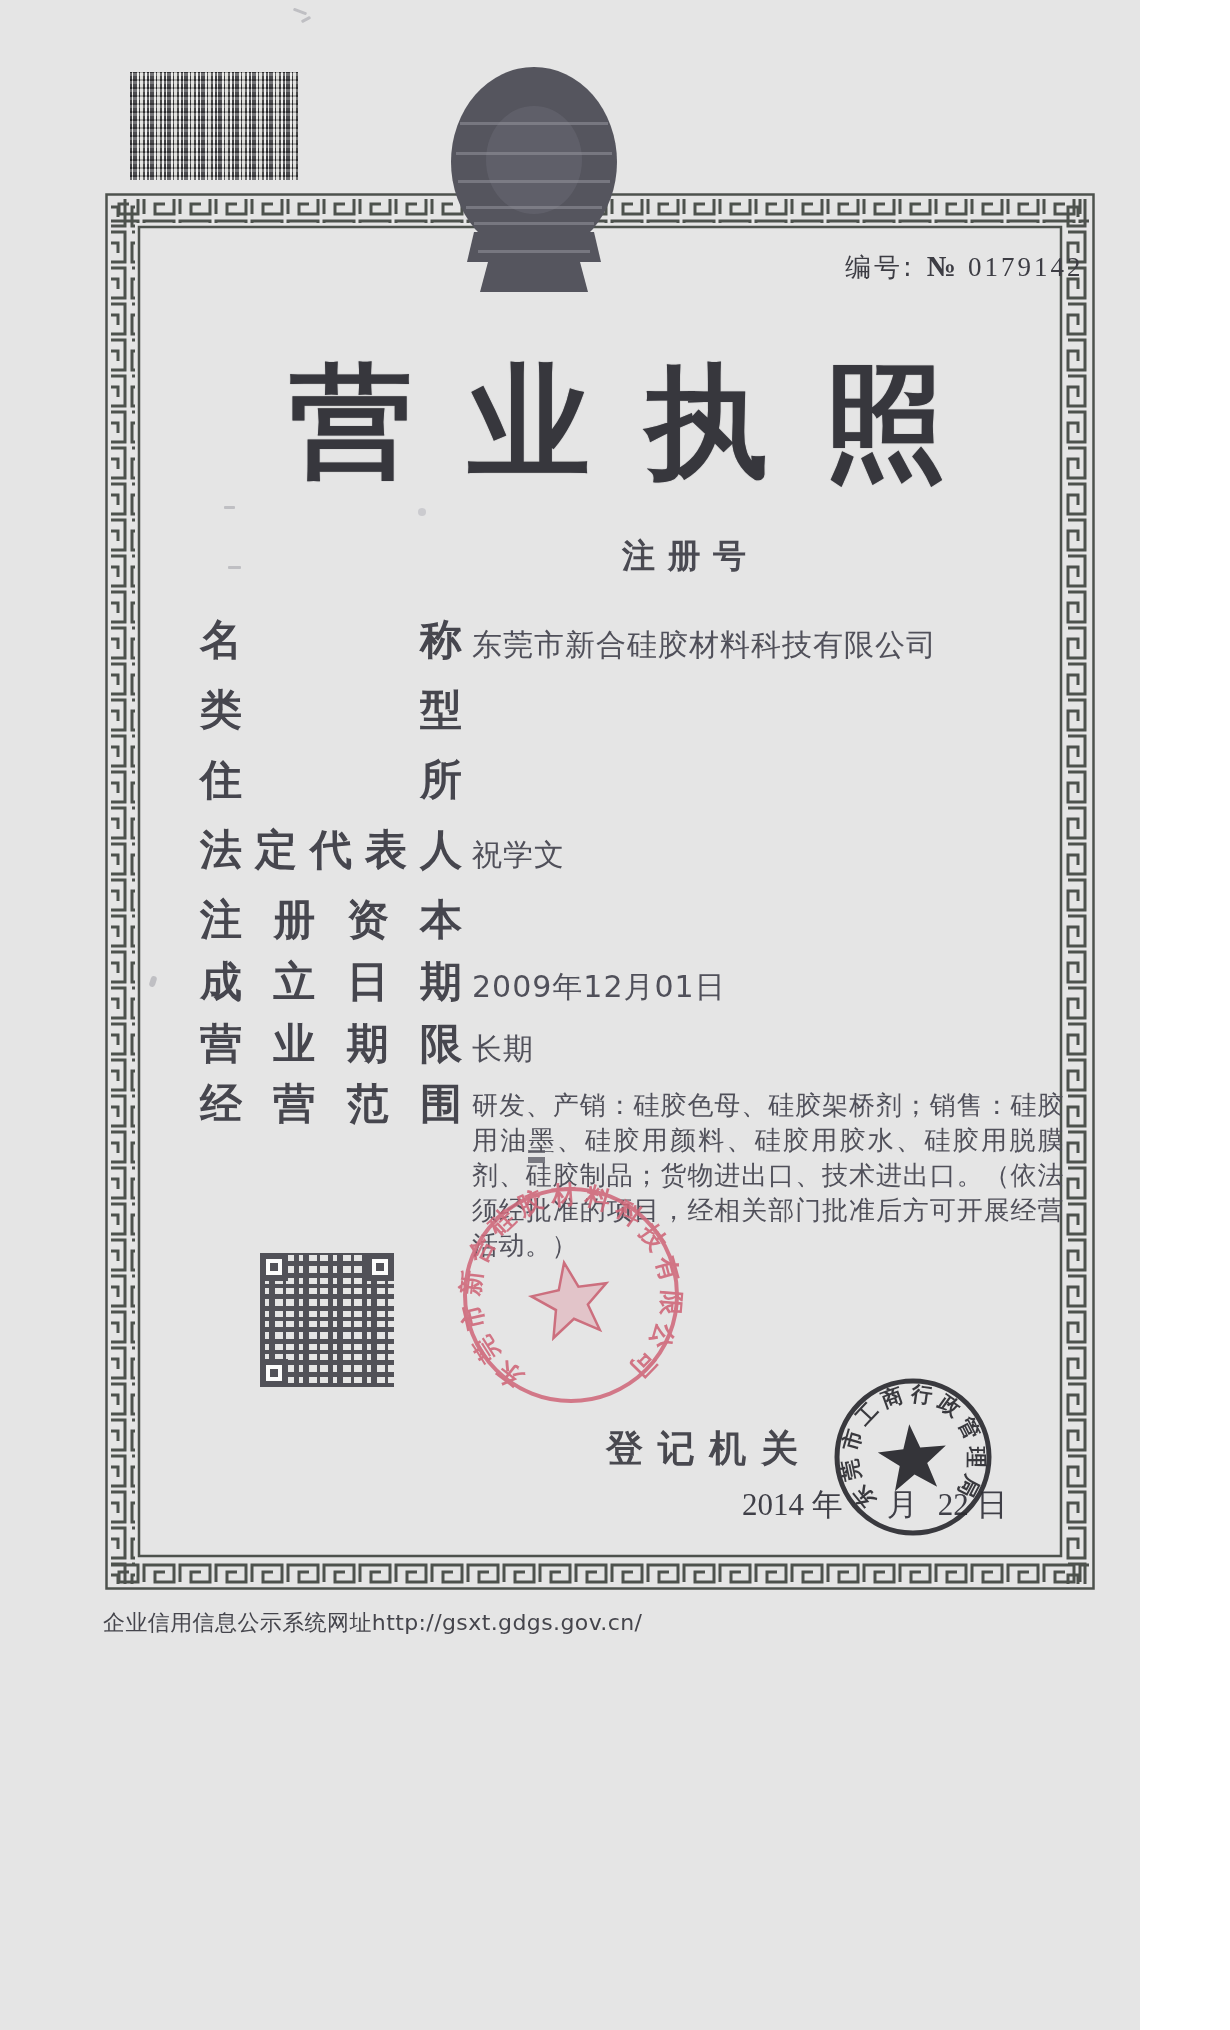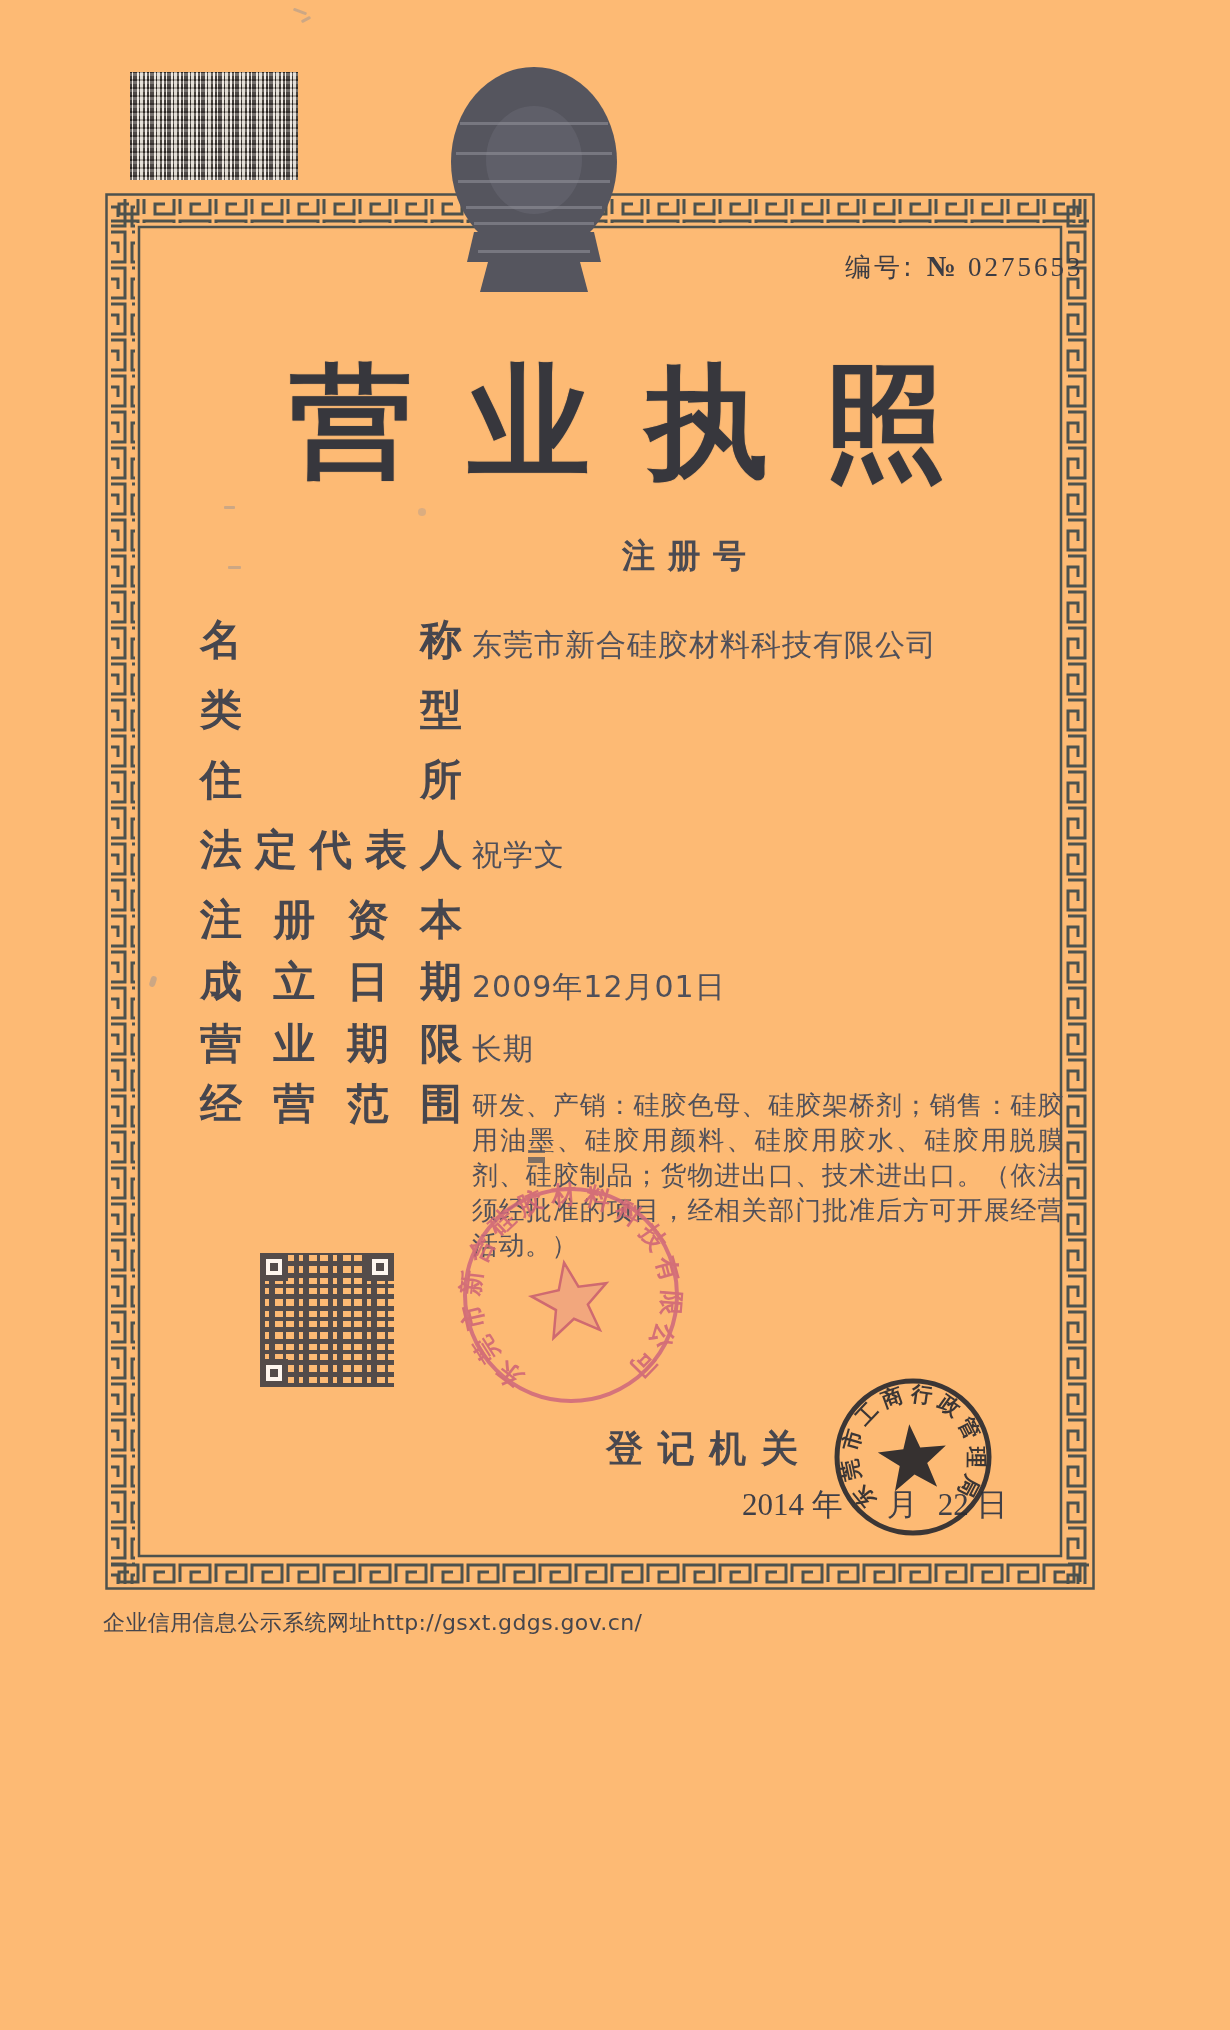--- a/index.html
+++ b/index.html
@@ -1,16 +1,16 @@
 <!DOCTYPE html>
 <html><head>
 <meta charset="utf-8">
 <style>
   html,body{margin:0;padding:0;background:#ffffff;}
-  .page{position:relative;width:1230px;height:2030px;background:#fdba74;overflow:hidden;
+  .page{position:relative;width:1140px;height:2030px;background:#e5e5e5;overflow:hidden;
         font-family:"DejaVu Sans",sans-serif;color:#45454c;}
 
   
   .barcode{position:absolute;left:130px;top:72px;width:168px;height:108px;opacity:.92;
     background:
       repeating-linear-gradient(0deg, rgba(255,255,255,.30) 0 3px, rgba(20,20,22,.28) 3px 5px, rgba(255,255,255,.1) 5px 8px),
       repeating-linear-gradient(90deg,#1b1b1e 0 2px,#efefec 2px 3px,#2a2a2e 3px 7px,#e8e8e5 7px 9px,#121214 9px 10px,#d9d9d5 10px 13px,#222 13px 15px,#eee 15px 17px);}
 
   
   .frame{position:absolute;left:105px;top:193px;}
@@ -113,21 +113,21 @@
       <rect x="10" y="116" width="152" height="3"></rect>
       <rect x="18" y="142" width="136" height="3"></rect>
       <rect x="26" y="158" width="120" height="3"></rect>
       <rect x="30" y="186" width="112" height="3"></rect>
     </g>
   </svg>
 
   <div class="serial">
     <span class="lab">编号:</span>
     <span class="sym">№</span>
-    <span class="num">0275653</span>
+    <span class="num">0179142</span>
   </div>
 
   <div class="title">
       <span>营</span>
       <span>业</span>
       <span>执</span>
       <span>照</span>
     </div>
 
   <div class="regno">

